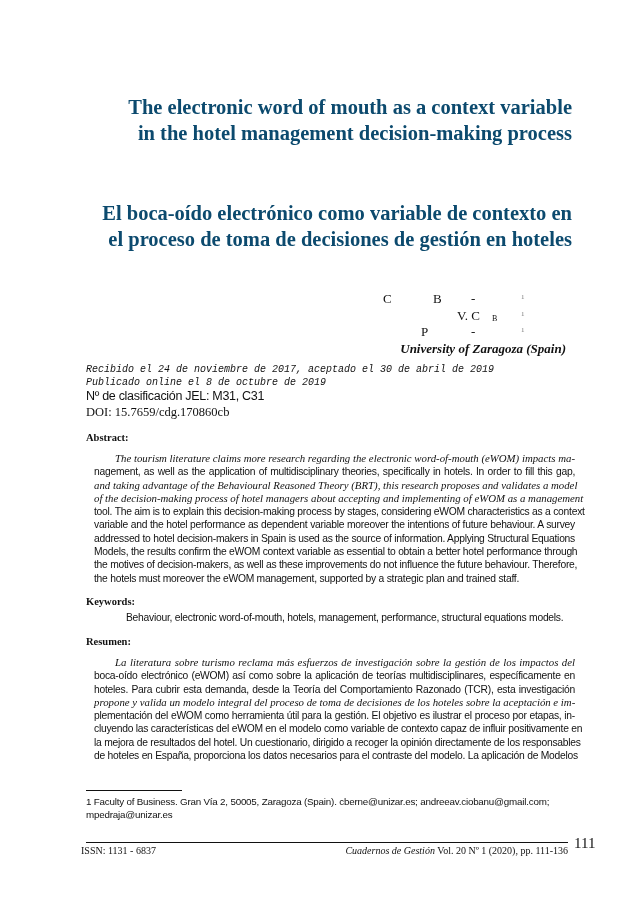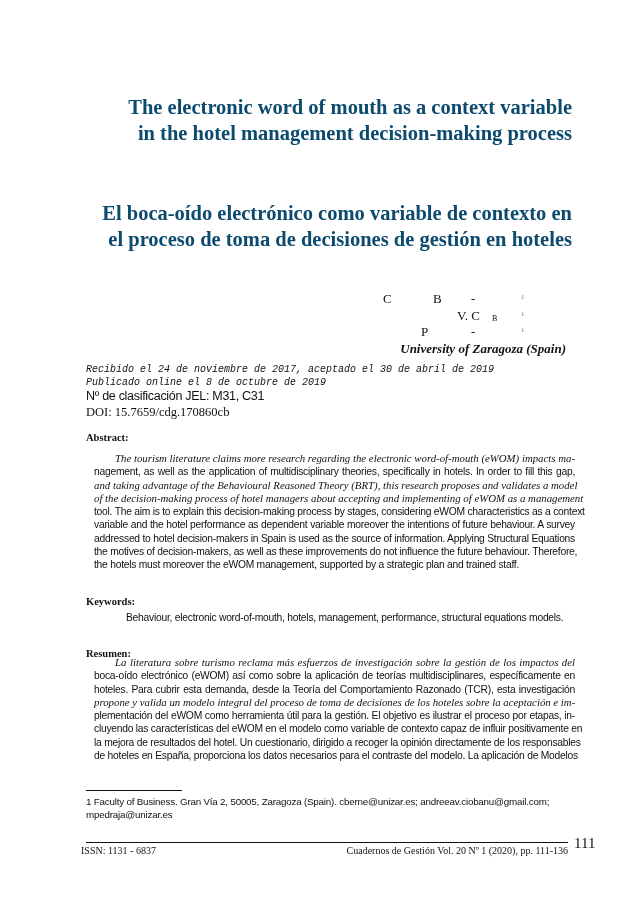--- a/index.html
+++ b/index.html
@@ -19,40 +19,40 @@
 
   .meta { left: 86px; font-family: Liberation Mono, monospace; font-style: italic; font-size: 10px; }
   #received { top: 364px; }
   #published { top: 377px; }
   #jel { left: 86px; top: 389px; font-family: "Liberation Sans", sans-serif; font-size: 12.5px; letter-spacing: -0.3px; }
   #doi { left: 86px; top: 405px; font-family: "Liberation Serif", serif; font-size: 12.5px; }
 
   .section-h { left: 86px; font-family: "Liberation Serif", serif; font-weight: bold; font-size: 10.5px; }
   #abstract-h { top: 432px; }
   #keywords-h { top: 596px; }
-  #resumen-h { top: 636px; margin-top: 12px; }
+  #resumen-h { top: 636px; }
 
   .para { left: 94px; width: 481px; font-size: 10.3px; line-height: 13.3px; text-align: justify; }
   .para .ln { display: block; height: 13.3px; white-space: nowrap; text-align-last: justify; text-align: justify; }
   .para .ln.last { text-align-last: left; }
   .it { font-family: "Liberation Serif", serif; font-style: italic; font-size: 10.8px; }
   .rm { font-family: "Liberation Sans", sans-serif; letter-spacing: -0.25px; }
   .indent { padding-left: 21px; }
 
   #abstract-body { top: 452px; }
   #keywords-body { left: 106px; top: 612px; font-family: "Liberation Sans", sans-serif; font-size: 10.3px; letter-spacing: -0.25px; margin-left: 20px; }
   #resumen-body { top: 656px; }
 
   .fn-rule { left: 86px; top: 790px; width: 96px; height: 1px; background: #111; }
   #footnote { left: 86px; top: 795px; width: 482px; font-family: "Liberation Sans", sans-serif; font-size: 9.8px; line-height: 13px; letter-spacing: -0.2px; }
 
   .foot-rule { left: 86px; top: 842px; width: 482px; height: 1px; background: #111; }
   #issn { left: 81px; top: 845px; font-family: "Liberation Serif", serif; font-size: 10px; }
   #journal { right: 75px; top: 845px; font-family: "Liberation Serif", serif; font-size: 10px; }
-  #journal .jname { }
+  #journal .jname { font-style: italic; }
   #page-num { left: 574px; top: 835px; font-family: "Liberation Serif", serif; font-size: 15px; }
 </style>
 </head>
 <body>
 
 <div class="abs title-block" id="title-en">
   <div>The electronic word of mouth as a context variable</div>
   <div>in the hotel management decision-making process</div>
 </div>
 
@@ -88,20 +88,21 @@
 
 <div class="abs section-h" id="abstract-h">Abstract:</div>
 <div class="abs para" id="abstract-body">
   <span class="ln it indent">The tourism literature claims more research regarding the electronic word-of-mouth (eWOM) impacts ma-</span>
   <span class="ln rm">nagement, as well as the application of multidisciplinary theories, specifically in hotels. In order to fill this gap,</span>
   <span class="ln it">and taking advantage of the Behavioural Reasoned Theory (BRT), this research proposes and validates a model</span>
   <span class="ln it">of the decision-making process of hotel managers about accepting and implementing of eWOM as a management</span>
   <span class="ln rm">tool. The aim is to explain this decision-making process by stages, considering eWOM characteristics as a context</span>
   <span class="ln rm">variable and the hotel performance as dependent variable moreover the intentions of future behaviour. A survey</span>
   <span class="ln rm">addressed to hotel decision-makers in Spain is used as the source of information. Applying Structural Equations</span>
+  <span class="ln rm">Models, the results confirm the eWOM context variable as essential to obtain a better hotel performance through</span>
   <span class="ln rm">the motives of decision-makers, as well as these improvements do not influence the future behaviour. Therefore,</span>
   <span class="ln rm last">the hotels must moreover the eWOM management, supported by a strategic plan and trained staff.</span>
 </div>
 
 <div class="abs section-h" id="keywords-h">Keywords:</div>
 <div class="abs" id="keywords-body">Behaviour, electronic word-of-mouth, hotels, management, performance, structural equations models.</div>
 
 <div class="abs section-h" id="resumen-h">Resumen:</div>
 <div class="abs para" id="resumen-body">
   <span class="ln it indent">La literatura sobre turismo reclama más esfuerzos de investigación sobre la gestión de los impactos del</span>

